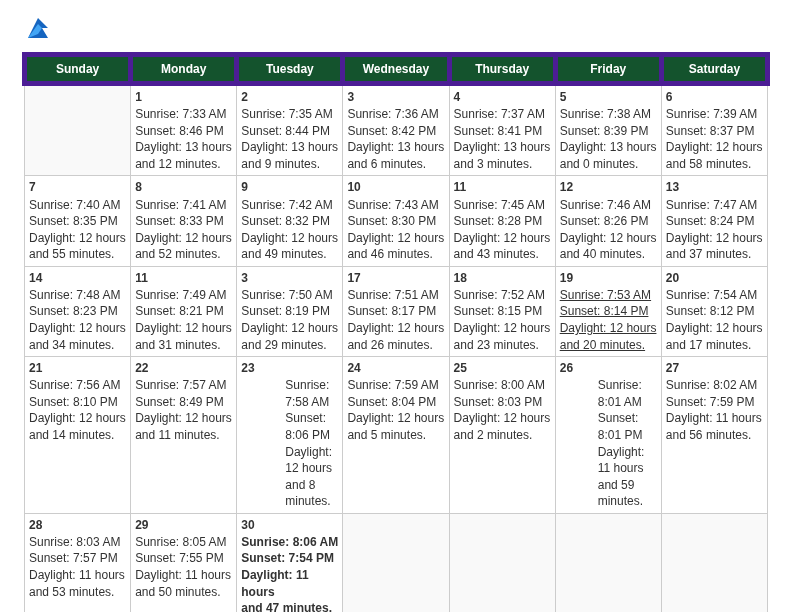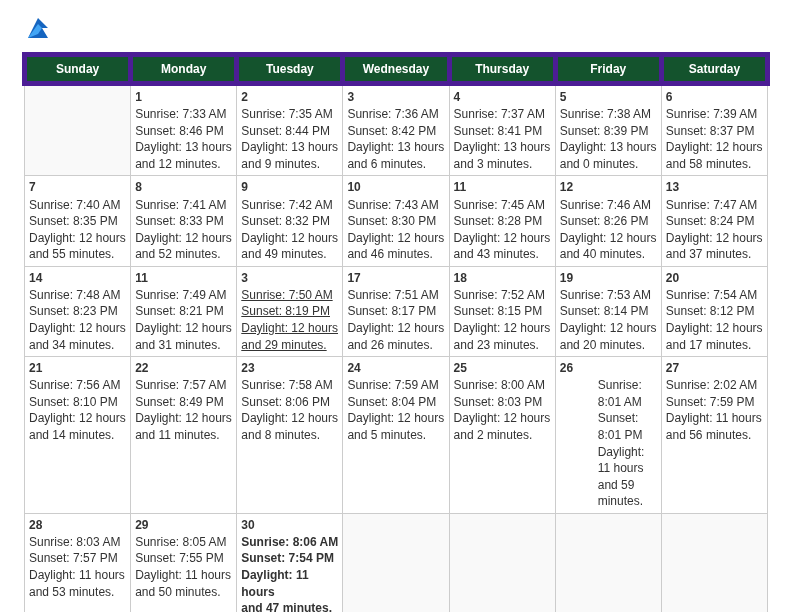--- a/index.html
+++ b/index.html
@@ -242,42 +242,42 @@
           </td>
           <td>
             <span class="day-num">11</span>
             <div class="day-info" style="white-space: pre-line;">Sunrise: 7:49 AM
 Sunset: 8:21 PM
 Daylight: 12 hours
 and 31 minutes.</div>
           </td>
           <td>
             <span class="day-num">3</span>
-            <div class="day-info" style="white-space: pre-line; text-decoration: underline;">Sunrise: 7:50 AM
+            <div class="day-info" style="white-space: pre-line;">Sunrise: 7:50 AM
 Sunset: 8:19 PM
 Daylight: 12 hours
 and 29 minutes.</div>
           </td>
           <td>
             <span class="day-num">17</span>
             <div class="day-info" style="white-space: pre-line;">Sunrise: 7:51 AM
 Sunset: 8:17 PM
 Daylight: 12 hours
 and 26 minutes.</div>
           </td>
           <td>
             <span class="day-num">18</span>
             <div class="day-info" style="white-space: pre-line;">Sunrise: 7:52 AM
 Sunset: 8:15 PM
 Daylight: 12 hours
 and 23 minutes.</div>
           </td>
           <td>
             <span class="day-num">19</span>
-            <div class="day-info" style="white-space: pre-line;">Sunrise: 7:53 AM
+            <div class="day-info" style="white-space: pre-line; text-decoration: underline;">Sunrise: 7:53 AM
 Sunset: 8:14 PM
 Daylight: 12 hours
 and 20 minutes.</div>
           </td>
           <td>
             <span class="day-num">20</span>
             <div class="day-info" style="white-space: pre-line;">Sunrise: 7:54 AM
 Sunset: 8:12 PM
 Daylight: 12 hours
 and 17 minutes.</div>
@@ -293,21 +293,21 @@
           </td>
           <td>
             <span class="day-num">22</span>
             <div class="day-info" style="white-space: pre-line;">Sunrise: 7:57 AM
 Sunset: 8:49 PM
 Daylight: 12 hours
 and 11 minutes.</div>
           </td>
           <td>
             <span class="day-num">23</span>
-            <div class="day-info" style="white-space: pre-line;">Sunrise: 7:58 AM
+            <div class="day-info" style="white-space: pre-line; margin-left: 44px;">Sunrise: 7:58 AM
 Sunset: 8:06 PM
 Daylight: 12 hours
 and 8 minutes.</div>
           </td>
           <td>
             <span class="day-num">24</span>
             <div class="day-info" style="white-space: pre-line;">Sunrise: 7:59 AM
 Sunset: 8:04 PM
 Daylight: 12 hours
 and 5 minutes.</div>
@@ -321,21 +321,21 @@
           </td>
           <td>
             <span class="day-num">26</span>
             <div class="day-info" style="white-space: pre-line; margin-left: 38px;">Sunrise: 8:01 AM
 Sunset: 8:01 PM
 Daylight: 11 hours
 and 59 minutes.</div>
           </td>
           <td>
             <span class="day-num">27</span>
-            <div class="day-info" style="white-space: pre-line;">Sunrise: 2:02 AM
+            <div class="day-info" style="white-space: pre-line;">Sunrise: 8:02 AM
 Sunset: 7:59 PM
 Daylight: 11 hours
 and 56 minutes.</div>
           </td>
         </tr>
         <tr>
           <td>
             <span class="day-num">28</span>
             <div class="day-info" style="white-space: pre-line;">Sunrise: 8:03 AM
 Sunset: 7:57 PM

